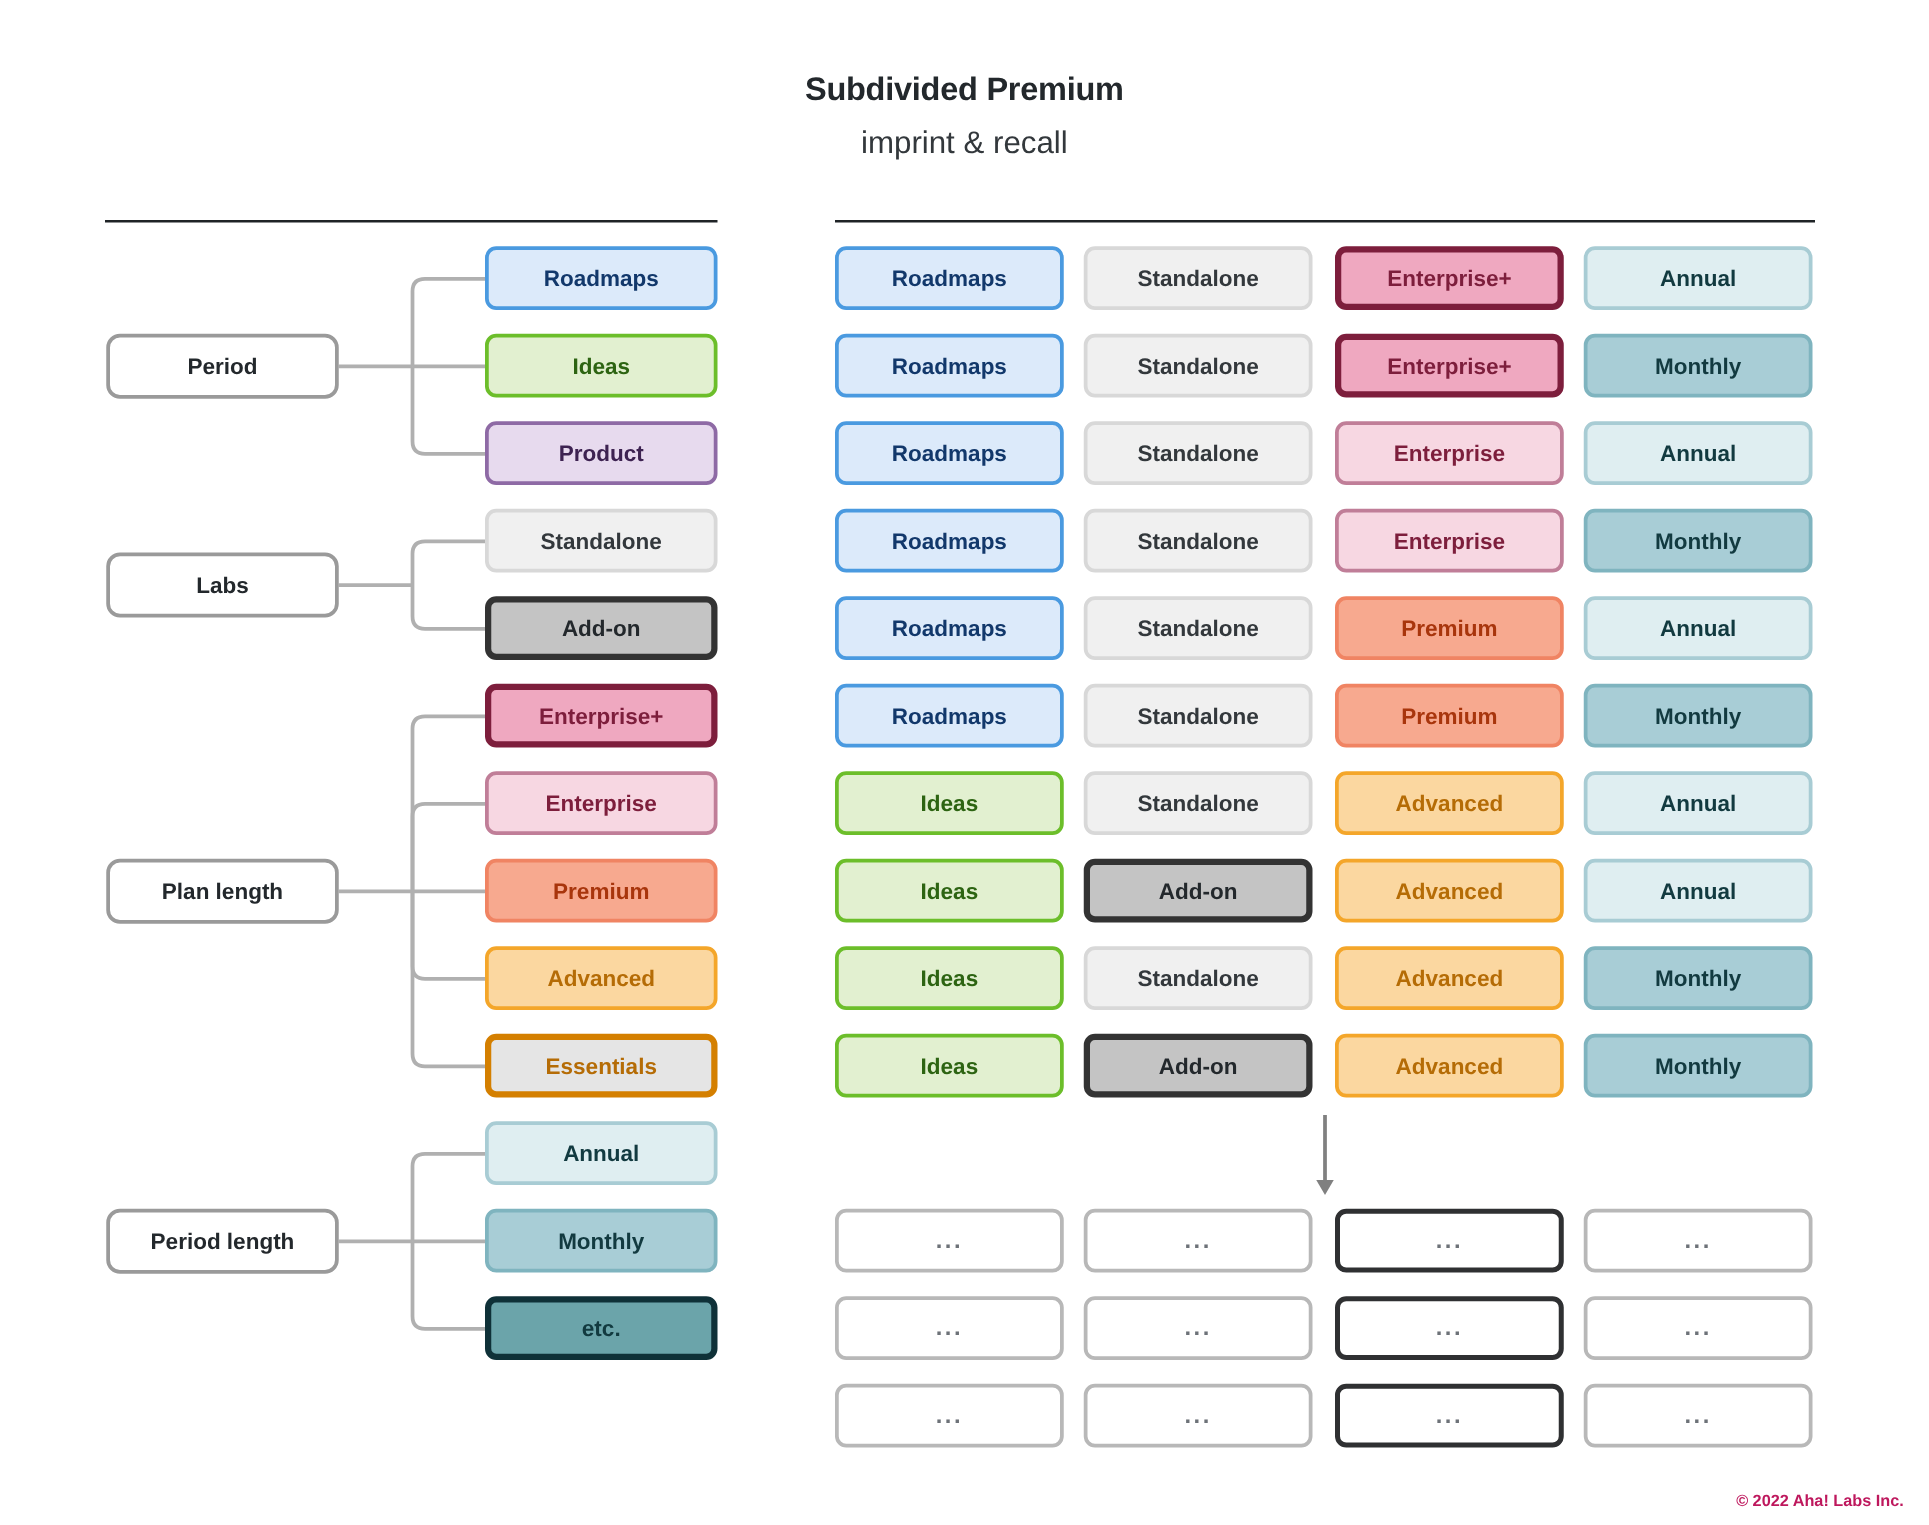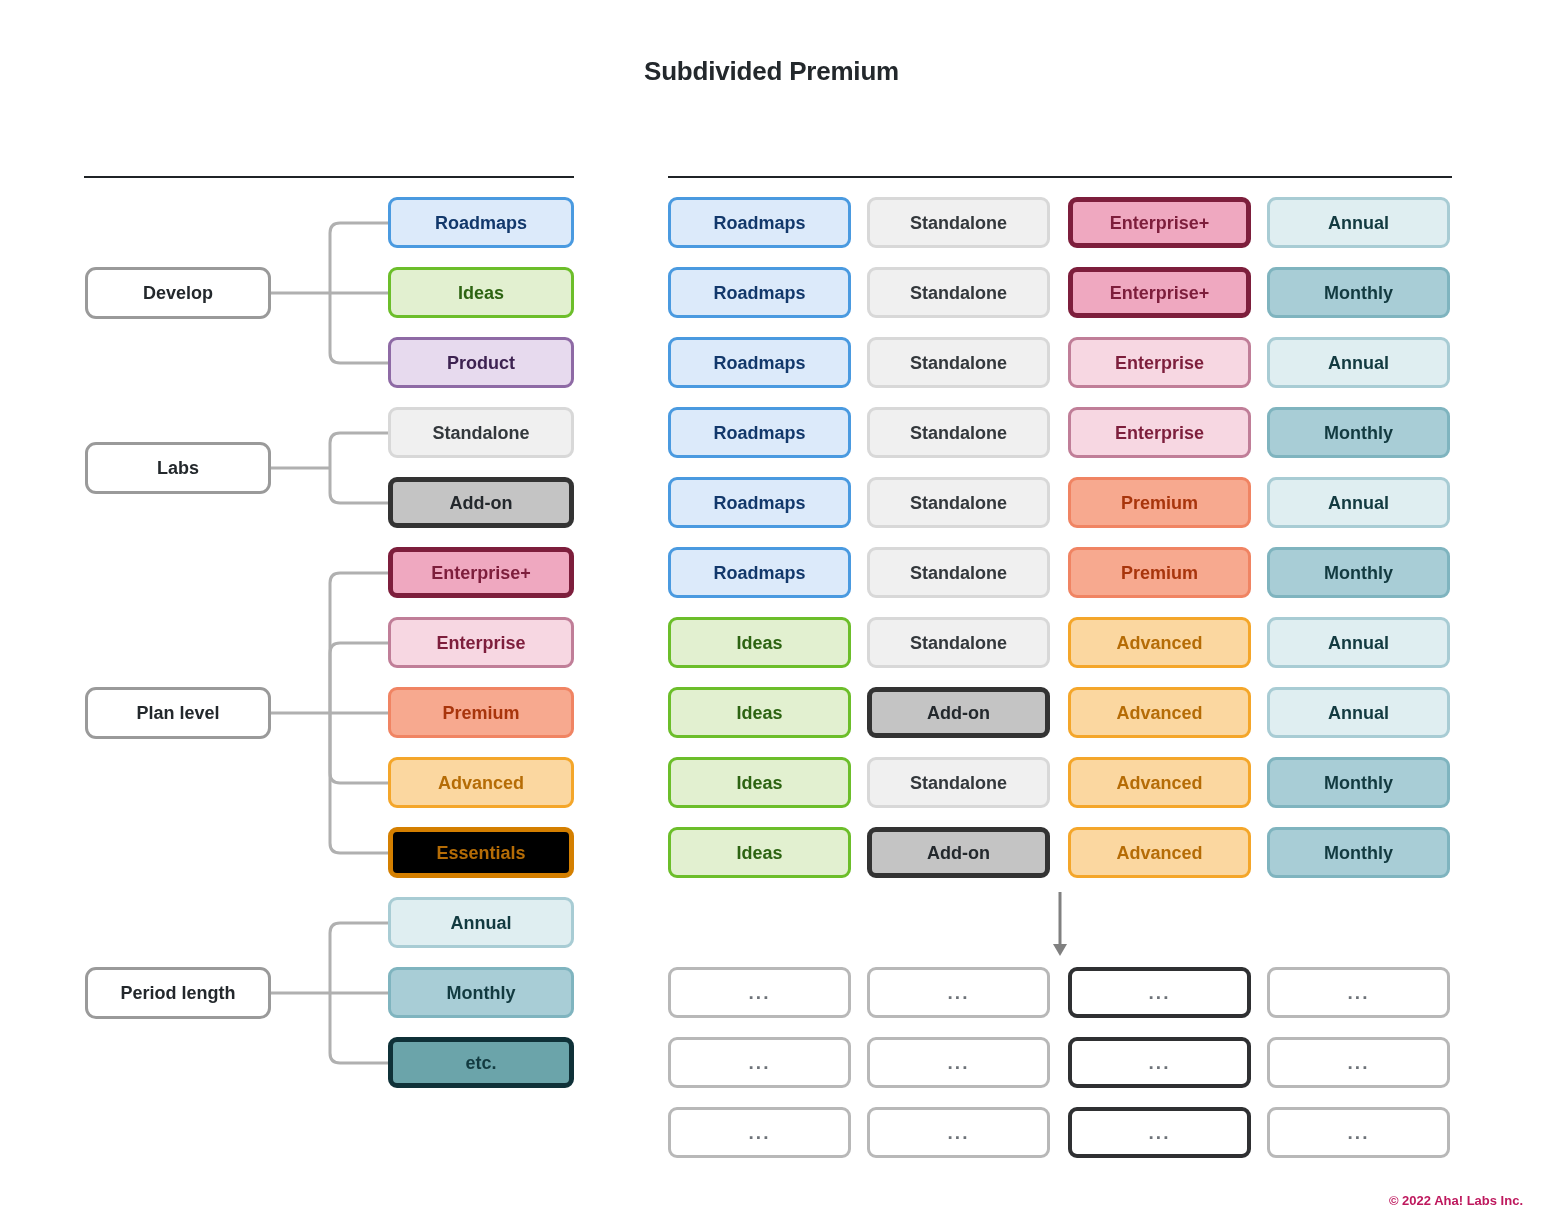--- a/index.html
+++ b/index.html
@@ -63,20 +63,21 @@
     position:absolute;right:20px;bottom:12px;
     font-size:13px;font-weight:bold;color:#1f73d2;
   }
 </style>
 </head>
 <body>
 
 <div class="canvas">
 
   <div class="title">Subdivided Premium</div>
+  <div class="subtitle">imprint &amp; recall</div>
 
   <div class="rule" id="imprint-rule" style="left:84px;top:176px;width:490px;"></div>
 
   <div class="rule" id="recall-rule" style="left:668px;top:176px;width:784px;"></div>
 
   <div id="connectors-layer">
       <div class="conn" style="left: 271px; top: 216.5px; width: 117px; height: 152px;">
         <svg width="117" height="152">
           <path d="M0 76 H 59" stroke="#b0b0b0" stroke-width="3" fill="none"></path>
           <path d="M 59 76 V 16 Q 59 6 69 6 H 117" stroke="#b0b0b0" stroke-width="3" fill="none" stroke-linecap="butt"></path>
@@ -114,21 +115,21 @@
       <div class="box thin" style="left: 388px; top: 197px; width: 186px; height: 51px; background: rgb(220, 234, 250); border-color: rgb(74, 154, 224); color: rgb(18, 56, 107);">
         <span>Roadmaps</span>
       </div>
       <div class="box thin" style="left: 388px; top: 267px; width: 186px; height: 51px; background: rgb(226, 240, 208); border-color: rgb(108, 190, 42); color: rgb(45, 100, 18);">
         <span>Ideas</span>
       </div>
       <div class="box thin" style="left: 388px; top: 337px; width: 186px; height: 51px; background: rgb(231, 218, 238); border-color: rgb(142, 106, 165); color: rgb(61, 34, 81);">
         <span>Product</span>
       </div>
       <div class="box thin parent" style="left: 85px; top: 267px; width: 186px; height: 52px; background: rgb(255, 255, 255); border-color: rgb(154, 154, 154); color: rgb(35, 40, 44);">
-        <span>Develop</span>
+        <span>Period</span>
       </div>
       <div class="box thin" style="left: 388px; top: 407px; width: 186px; height: 51px; background: rgb(240, 240, 240); border-color: rgb(216, 216, 216); color: rgb(51, 56, 60);">
         <span>Standalone</span>
       </div>
       <div class="box thick" style="left: 388px; top: 477px; width: 186px; height: 51px; background: rgb(196, 196, 196); border-color: rgb(51, 51, 51); color: rgb(35, 40, 44);">
         <span>Add-on</span>
       </div>
       <div class="box thin parent" style="left: 85px; top: 442px; width: 186px; height: 52px; background: rgb(255, 255, 255); border-color: rgb(154, 154, 154); color: rgb(35, 40, 44);">
         <span>Labs</span>
       </div>
@@ -137,25 +138,25 @@
       </div>
       <div class="box thin" style="left: 388px; top: 617px; width: 186px; height: 51px; background: rgb(247, 215, 226); border-color: rgb(192, 126, 152); color: rgb(125, 30, 60);">
         <span>Enterprise</span>
       </div>
       <div class="box thin" style="left: 388px; top: 687px; width: 186px; height: 51px; background: rgb(247, 169, 143); border-color: rgb(240, 132, 99); color: rgb(168, 53, 12);">
         <span>Premium</span>
       </div>
       <div class="box thin" style="left: 388px; top: 757px; width: 186px; height: 51px; background: rgb(251, 215, 160); border-color: rgb(244, 166, 42); color: rgb(181, 108, 6);">
         <span>Advanced</span>
       </div>
-      <div class="box thick" style="left: 388px; top: 827px; width: 186px; height: 51px; background: #000000; border-color: rgb(212, 127, 0); color: rgb(181, 108, 6);">
+      <div class="box thick" style="left: 388px; top: 827px; width: 186px; height: 51px; background: #e5e5e5; border-color: rgb(212, 127, 0); color: rgb(181, 108, 6);">
         <span>Essentials</span>
       </div>
       <div class="box thin parent" style="left: 85px; top: 687px; width: 186px; height: 52px; background: rgb(255, 255, 255); border-color: rgb(154, 154, 154); color: rgb(35, 40, 44);">
-        <span>Plan level</span>
+        <span>Plan length</span>
       </div>
       <div class="box thin" style="left: 388px; top: 897px; width: 186px; height: 51px; background: rgb(223, 238, 241); border-color: rgb(168, 204, 212); color: rgb(18, 58, 64);">
         <span>Annual</span>
       </div>
       <div class="box thin" style="left: 388px; top: 967px; width: 186px; height: 51px; background: rgb(168, 205, 214); border-color: rgb(127, 180, 191); color: rgb(18, 58, 64);">
         <span>Monthly</span>
       </div>
       <div class="box thick" style="left: 388px; top: 1037px; width: 186px; height: 51px; background: rgb(107, 164, 170); border-color: rgb(15, 49, 56); color: rgb(18, 58, 64);">
         <span>etc.</span>
       </div>

